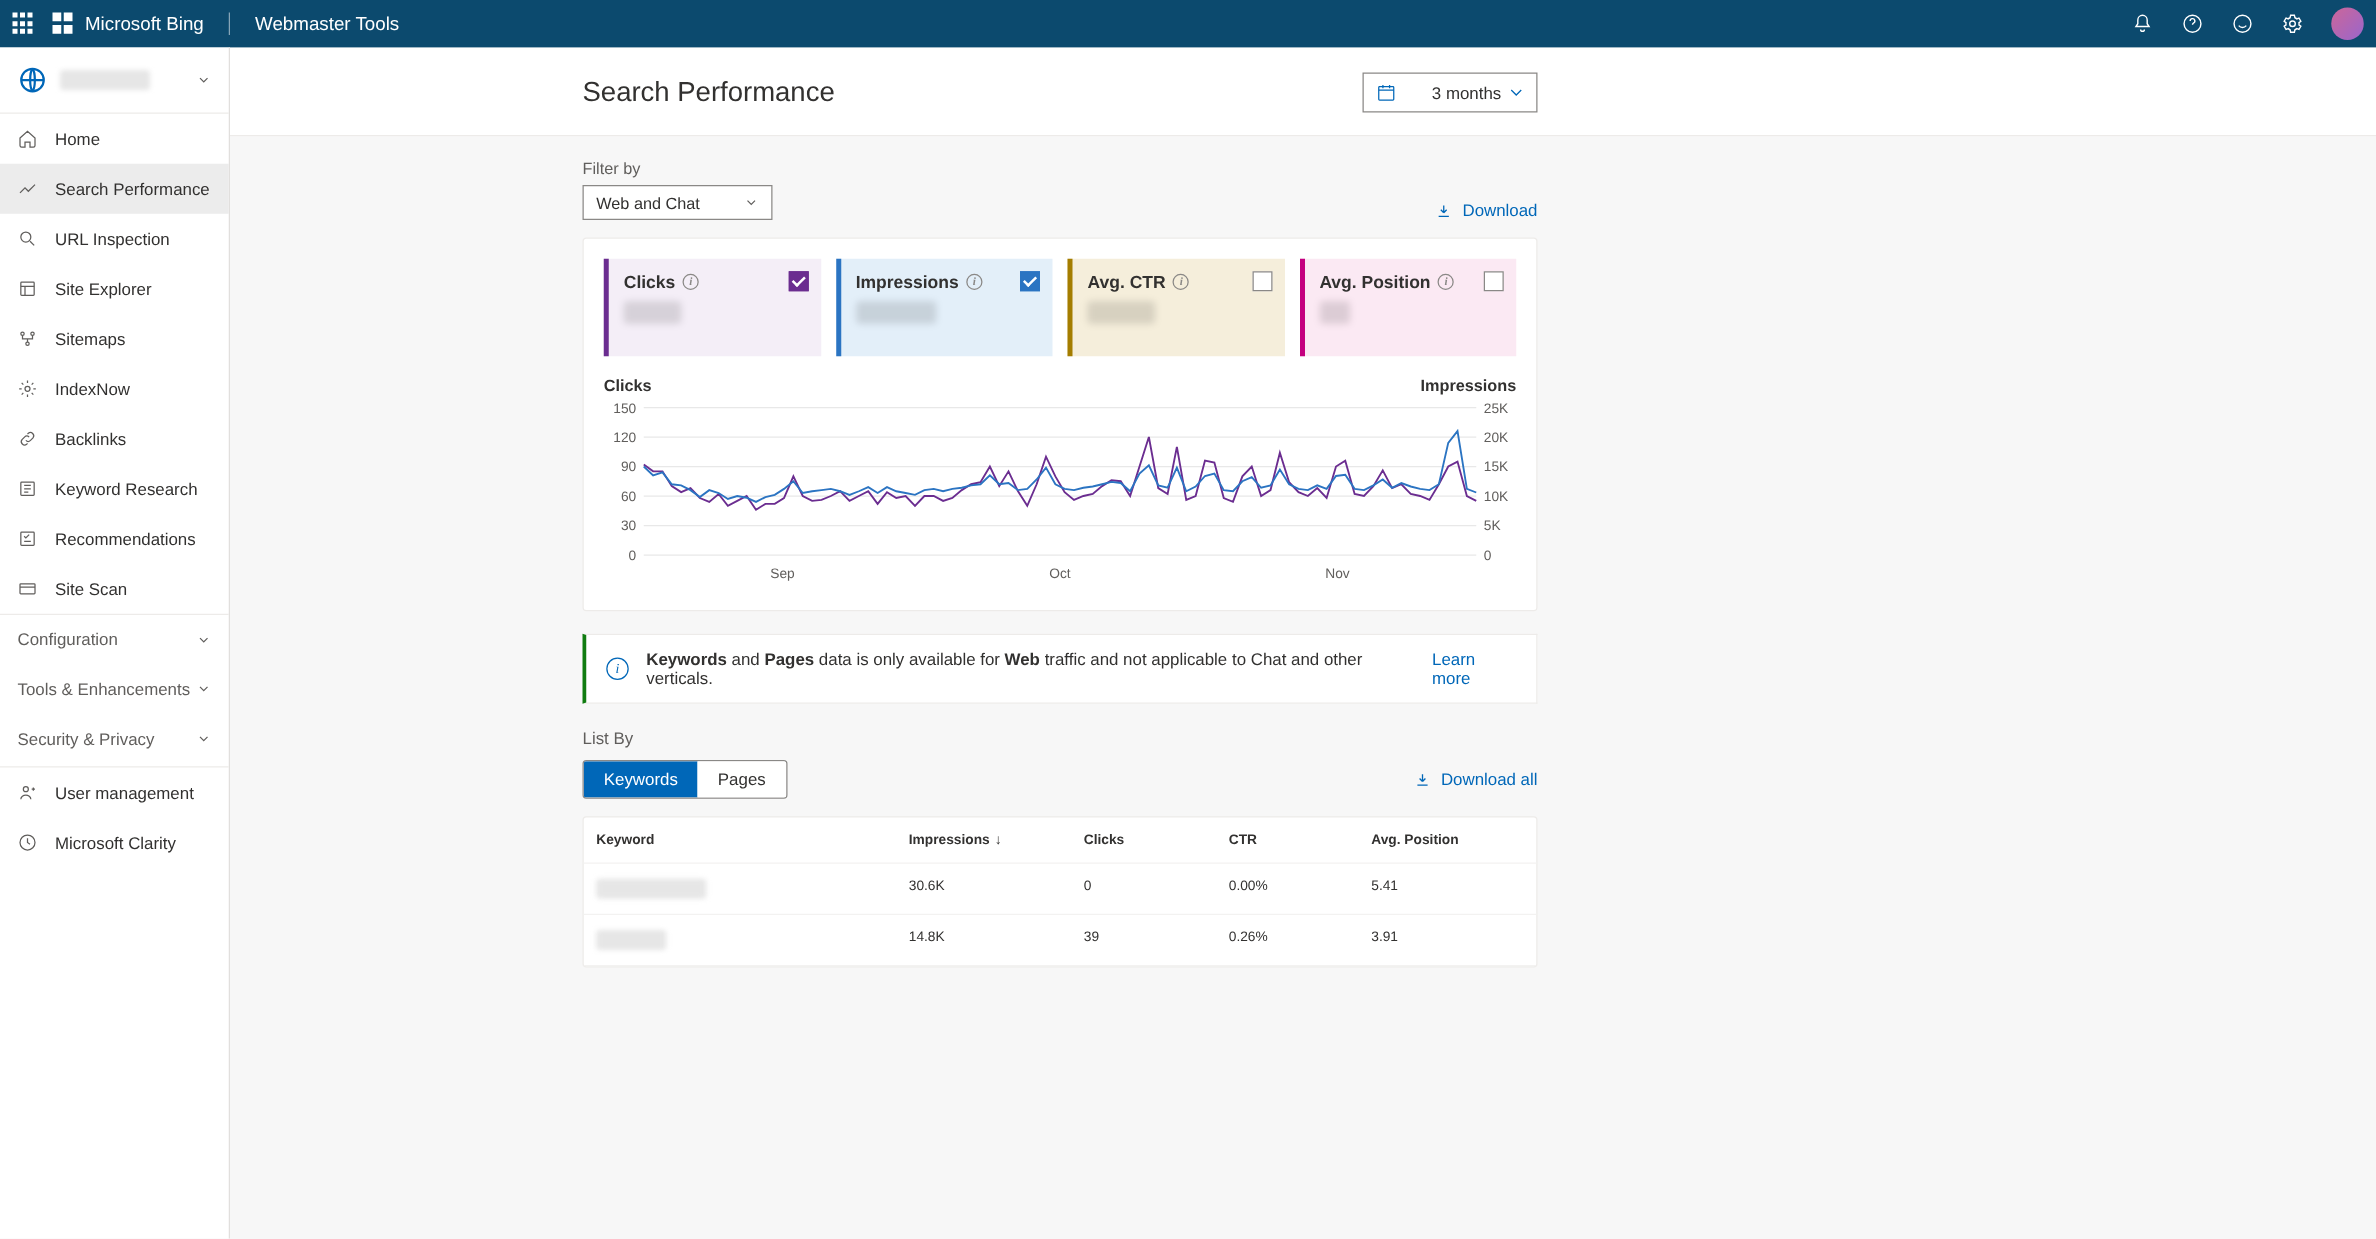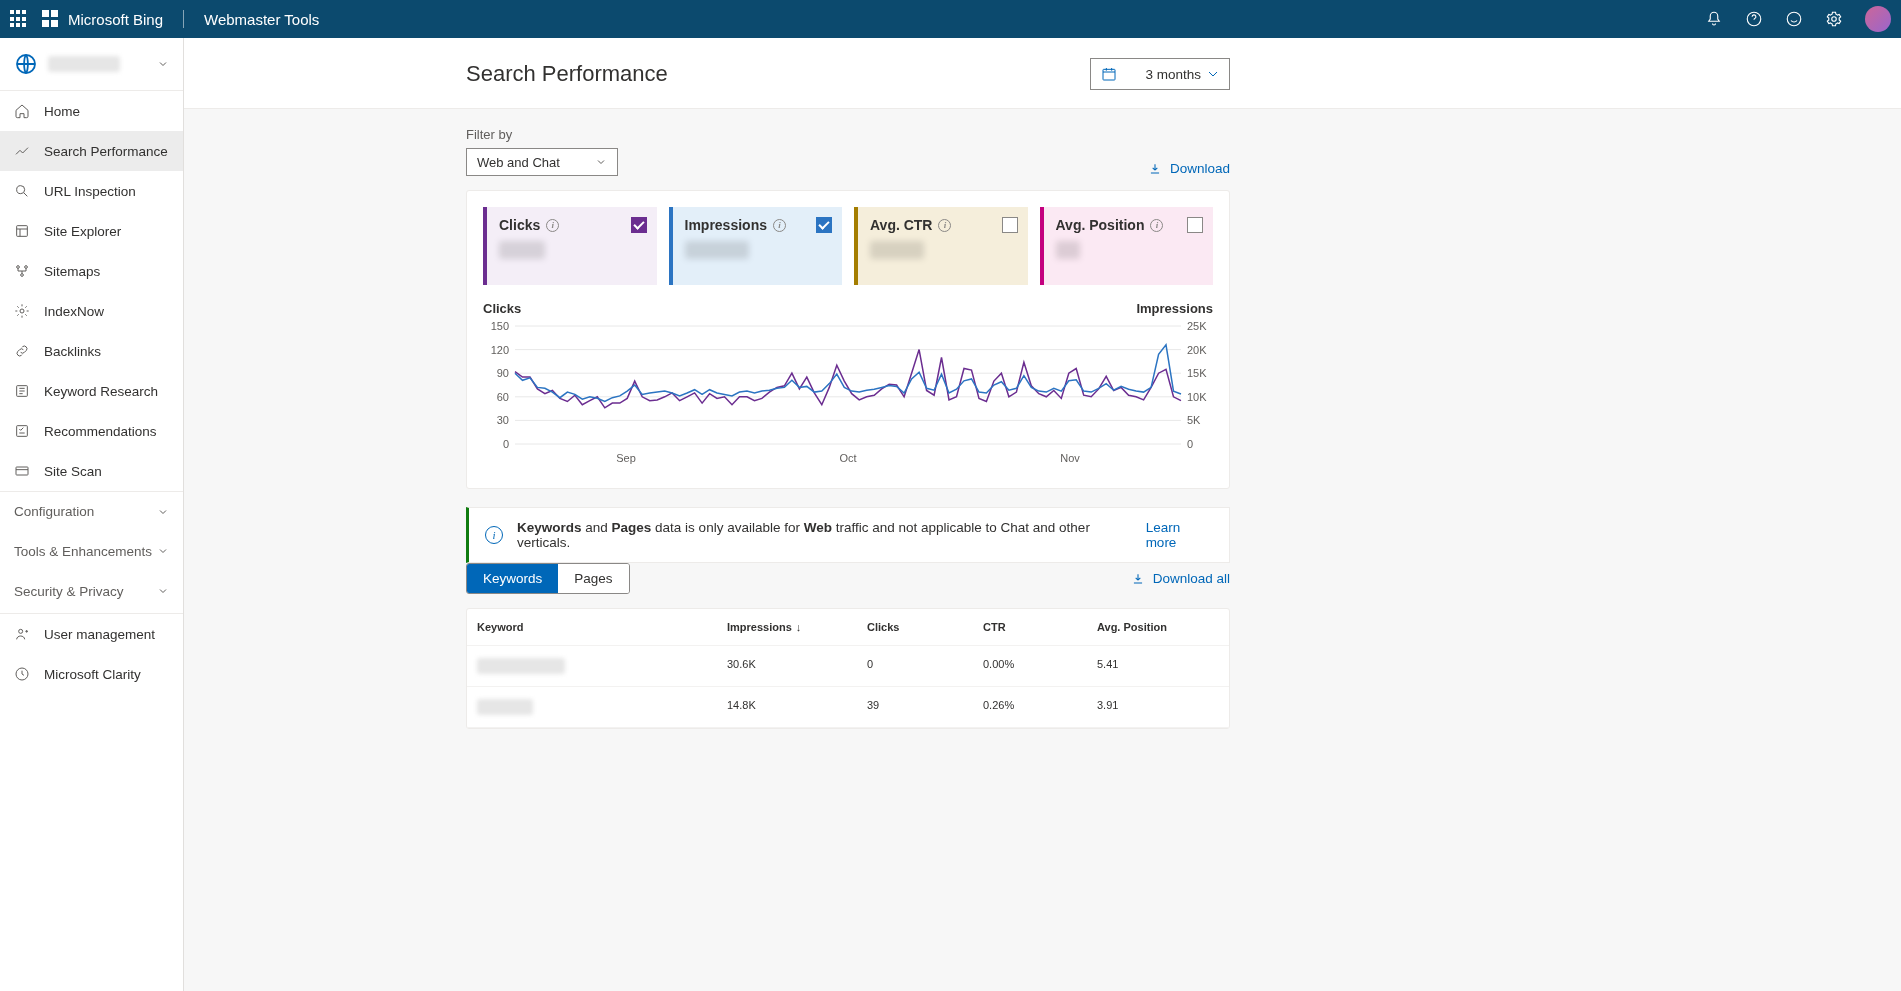--- a/index.html
+++ b/index.html
@@ -358,20 +358,21 @@
       </div>
 
       <div class="info-banner">
         <div class="ic">i</div>
         <div>
           <b>Keywords</b><span> and </span><b>Pages</b><span> data is only available for </span><b>Web</b><span> traffic and not applicable to Chat and other verticals.</span>
         </div>
         <div class="lm">Learn more</div>
       </div>
 
+      <div class="listby-lbl">List By</div>
       <div class="listby-row">
         <div class="seg">
           <div class="seg-btn on">Keywords</div>
           <div class="seg-btn">Pages</div>
         </div>
         <div class="dl">
           <svg viewBox="0 0 24 24">
               <path d="M12 4v10m0 0l-4-4m4 4l4-4M5 19h14"></path>
             </svg>
           <span>Download all</span>

